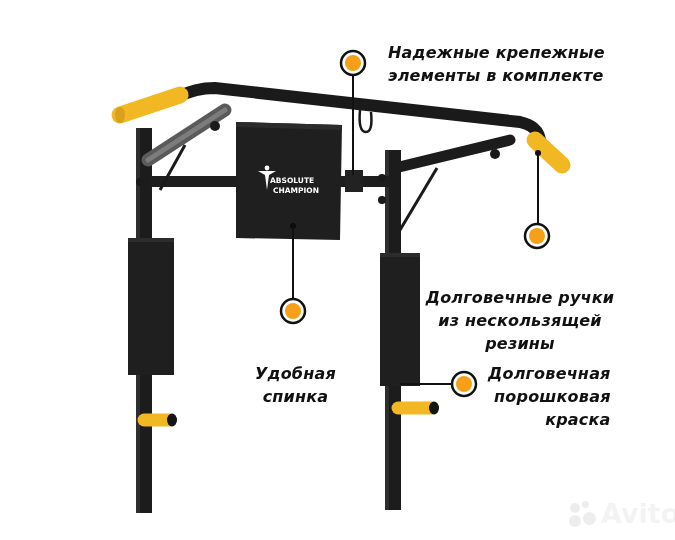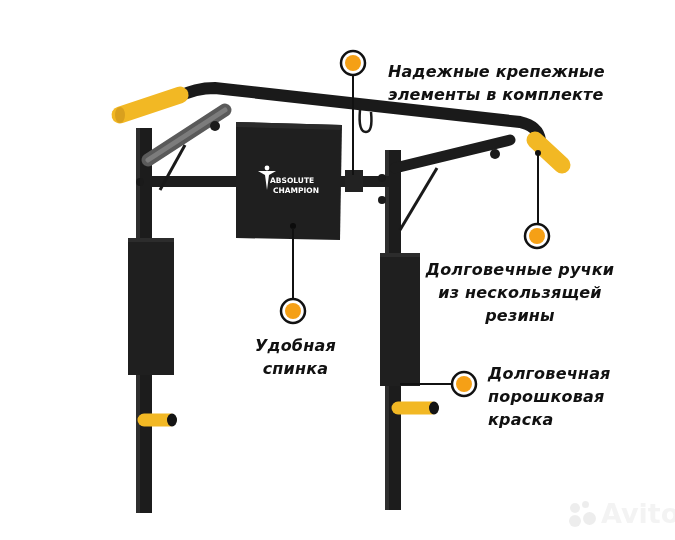--- a/index.html
+++ b/index.html
@@ -10,21 +10,21 @@
     position: absolute;
     font-family: "DejaVu Sans", sans-serif;
     font-weight: bold;
     font-style: italic;
     color: #111111;
     font-size: 16px;
     line-height: 23px;
     white-space: pre-line;
     letter-spacing: 0.2px;
   }
-  .label.center { text-align: center; }
+  .label.center { text-align: center; margin-top: 28px; }
   .watermark {
     position: absolute;
     left: 568px; top: 498px;
     display: flex; align-items: center; gap: 3px;
     color: #f2f2f2;
     font-family: "DejaVu Sans", sans-serif;
     font-weight: bold;
     font-size: 27px;
     opacity: 0.9;
   }
@@ -113,28 +113,28 @@
     <g>
       <circle cx="293" cy="311" r="12" fill="#ffffff" stroke="#111" stroke-width="2.5"></circle>
       <circle cx="293" cy="311" r="8" fill="#f5a016"></circle>
     </g>
     <g>
       <circle cx="464" cy="384" r="12" fill="#ffffff" stroke="#111" stroke-width="2.5"></circle>
       <circle cx="464" cy="384" r="8" fill="#f5a016"></circle>
     </g>
   </svg>
 
-  <div class="label" style="left:388px; top:60px;">Надежные крепежные
+  <div class="label" style="left:388px; top:41px;">Надежные крепежные
 элементы в комплекте</div>
   <div class="label center" style="left:420px; top:258px; width:200px;">Долговечные ручки
 из нескользящей
 резины</div>
   <div class="label center" style="left:248px; top:334px; width:95px;text-align:center;">Удобная
 спинка</div>
-  <div class="label" style="left:488px; top:362px;">Долговечная
+  <div class="label" style="left:488px; top:362px;text-align:right;">Долговечная
 порошковая
 краска</div>
 
   <div class="watermark">
     <div class="wm-dots">
       <span style="left:2px; top:4px; width:10px; height:10px;"></span>
       <span style="left:14px; top:2px; width:7px; height:7px;"></span>
       <span style="left:1px; top:16px; width:12px; height:12px;"></span>
       <span style="left:15px; top:13px; width:13px; height:13px;"></span>
     </div>

